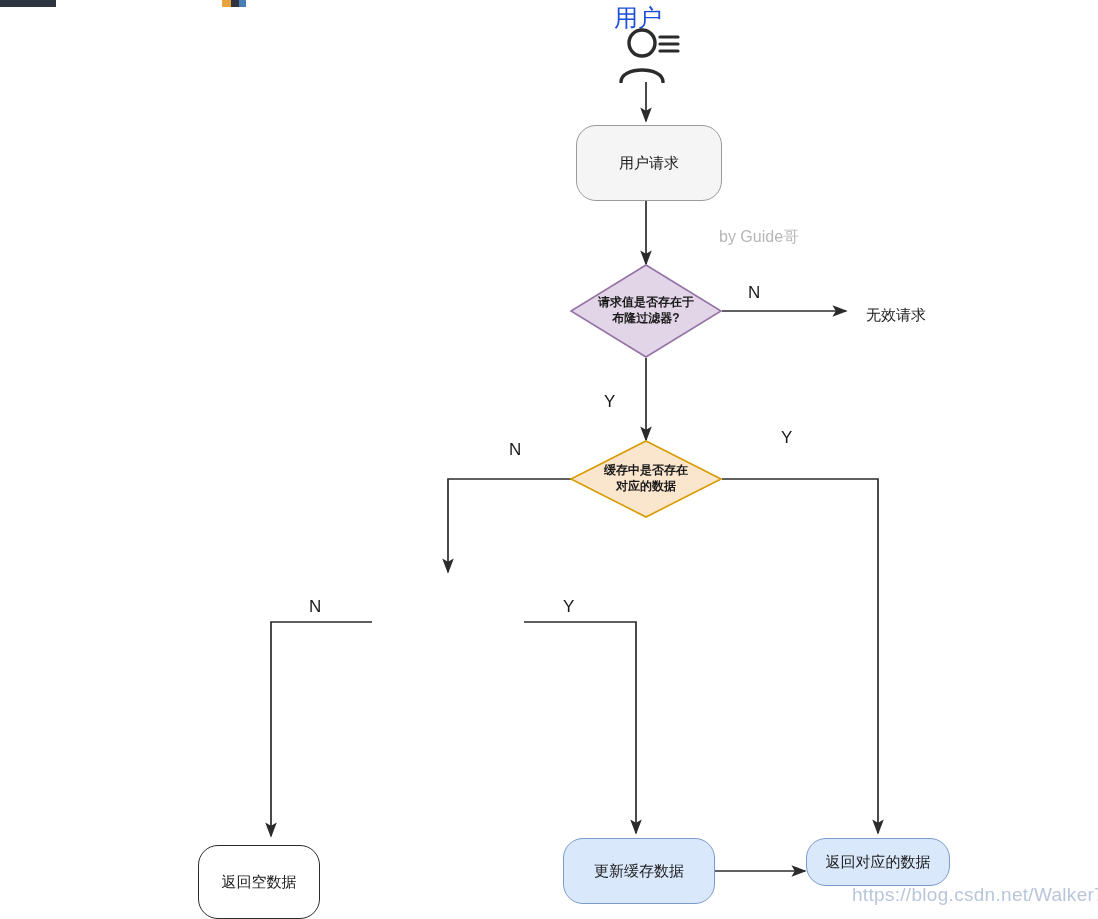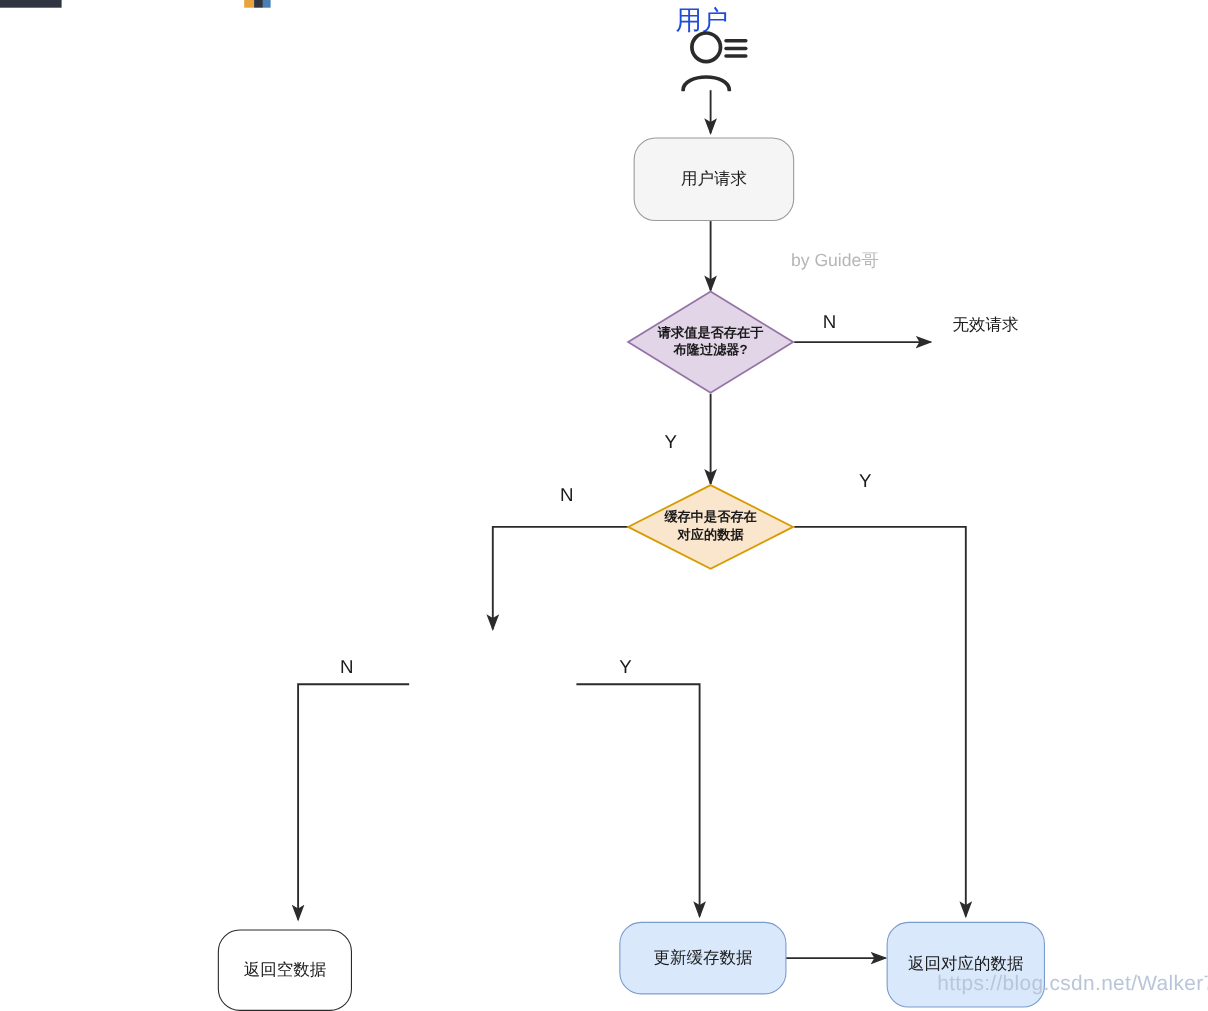--- a/index.html
+++ b/index.html
@@ -166,42 +166,42 @@
   </div>
 
   <div class="diamond-wrap" style="left:570px;top:264px;width:152px;height:94px;">
     <svg width="152" height="94" viewBox="0 0 152 94" xmlns="http://www.w3.org/2000/svg">
       <polygon points="76,1 151,47 76,93 1,47" fill="#e1d5e7" stroke="#9673a6" stroke-width="1.6"></polygon>
     </svg>
     <div class="diamond-label">请求值是否存在于
 布隆过滤器?</div>
   </div>
 
-  <div class="plain-text" style="left:866px;top:286px;">
+  <div class="plain-text" style="left:866px;top:306px;">
     <span>无效请求</span>
   </div>
 
   <div class="diamond-wrap" style="left:570px;top:440px;width:152px;height:78px;">
     <svg width="152" height="78" viewBox="0 0 152 78" xmlns="http://www.w3.org/2000/svg">
       <polygon points="76,1 151,39 76,77 1,39" fill="#fae5cd" stroke="#d79b00" stroke-width="1.6"></polygon>
     </svg>
     <div class="diamond-label">缓存中是否存在
 对应的数据</div>
   </div>
 
 
   <div class="node box white" style="left:198px;top:845px;width:122px;height:74px;">
     <span>返回空数据</span>
   </div>
 
   <div class="node box blue" style="left:563px;top:838px;width:152px;height:66px;">
     <span>更新缓存数据</span>
   </div>
 
-  <div class="node box blue" style="left:806px;top:838px;width:144px;height:78px;">
+  <div class="node box blue" style="left:806px;top:838px;width:144px;height:48px;">
     <span>返回对应的数据</span>
   </div>
 
   <div class="edge-label" style="left:748px;top:283px;">N</div>
   <div class="edge-label" style="left:604px;top:392px;">Y</div>
   <div class="edge-label" style="left:509px;top:440px;">N</div>
   <div class="edge-label" style="left:781px;top:428px;">Y</div>
   <div class="edge-label" style="left:309px;top:597px;">N</div>
   <div class="edge-label" style="left:563px;top:597px;">Y</div>
 

